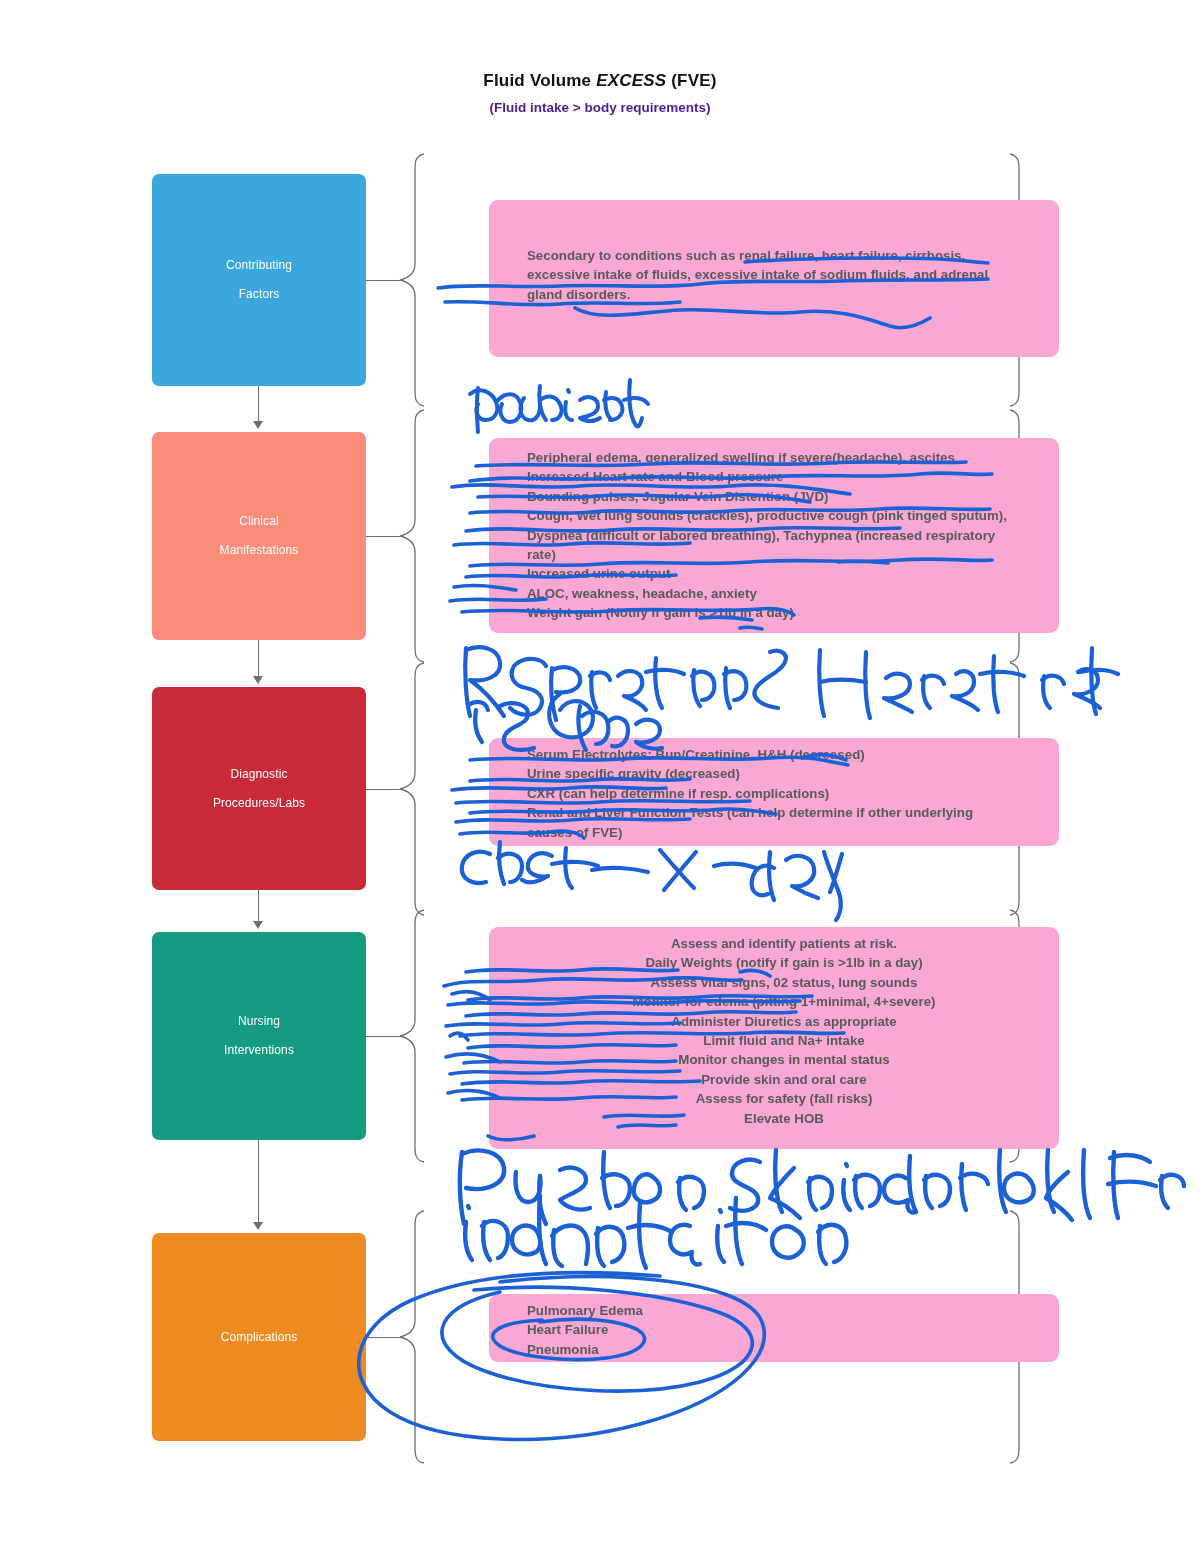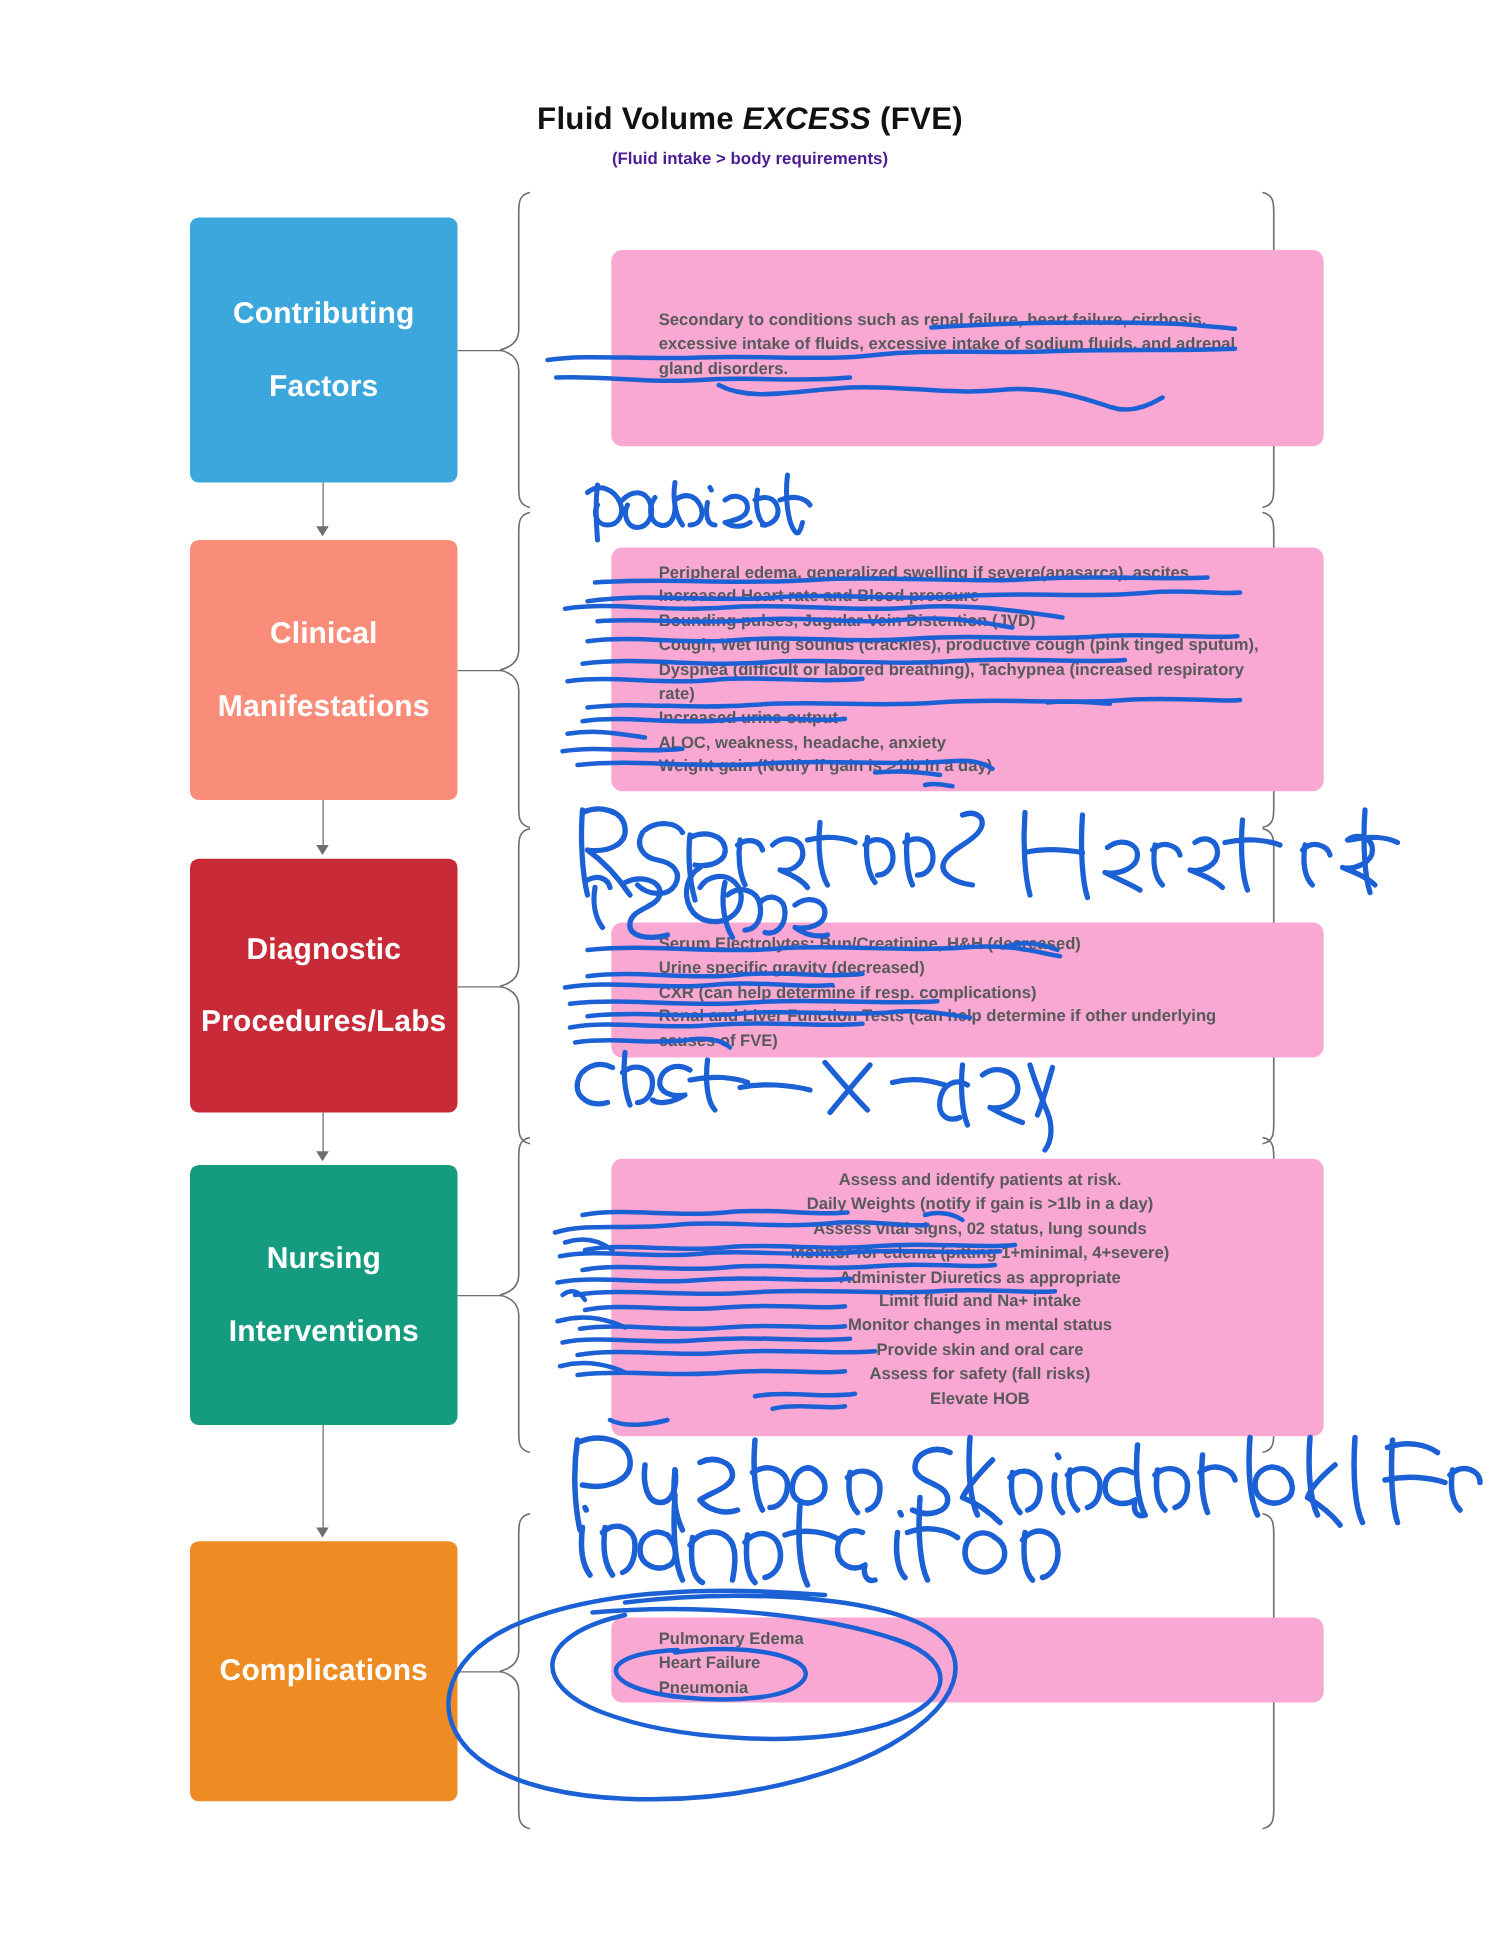--- a/index.html
+++ b/index.html
@@ -5,29 +5,29 @@
   html,body{margin:0;padding:0;background:#ffffff;}
   body{
     width:1200px;height:1553px;position:relative;overflow:hidden;
     font-family:"Liberation Sans","DejaVu Sans",sans-serif;
     color:#58595b;
   }
   .page{position:absolute;inset:0;}
 
   
   .title-wrap{position:absolute;left:0;top:72px;width:1200px;text-align:center;}
-  .title{font-size:25px;font-weight:bold;color:#111;letter-spacing:.2px;line-height:1.1;margin-top:10px;}
+  .title{font-size:17px;font-weight:bold;color:#111;letter-spacing:.2px;line-height:1.1;}
   .title .excess{font-style:italic;font-weight:bold;}
   .subtitle{margin-top:9px;font-size:13.5px;font-weight:bold;color:#4c1d95;}
 
   
   .cat{
     position:absolute;left:152px;width:214px;border-radius:7px;
     display:flex;align-items:center;justify-content:center;text-align:center;
-    color:#fff;font-weight:bold;font-size:24px;line-height:1.22;
+    color:#fff;font-weight:normal;font-size:12px;line-height:1.22;
     letter-spacing:.1px;
   }
   .cat span{display:block;padding:0 6px;}
 
   
   .vline{position:absolute;left:258px;width:1px;background:#6d6e71;}
   .arrow{position:absolute;left:253px;width:0;height:0;
     border-left:5px solid transparent;border-right:5px solid transparent;
     border-top:8px solid #6d6e71;}
   .hline{position:absolute;height:1px;background:#6d6e71;}
@@ -167,21 +167,21 @@
   </div>
 
   <div class="panel para" style="left:446px;top:200px;width:570px;height:157px;">
     <div class="lines" style="top:46px;width:500px;">
       <div>Secondary to conditions such as renal failure, heart failure, cirrhosis, excessive intake of fluids, excessive intake of sodium fluids, and adrenal gland disorders.</div>
     </div>
   </div>
 
   <div class="panel" style="left:446px;top:438px;width:570px;height:195px;">
     <div class="lines" style="top:10px;">
-      <div>Peripheral edema, generalized swelling if severe(anasarca), ascites</div>
+      <div>Peripheral edema, generalized swelling if severe(headache), ascites</div>
       <div>Increased Heart rate and Blood pressure</div>
       <div>Bounding pulses, Jugular Vein Distention (JVD)</div>
       <div>Cough, Wet lung sounds (crackles), productive cough (pink tinged sputum),</div>
       <div>Dyspnea (difficult or labored breathing), Tachypnea (increased respiratory</div>
       <div>rate)</div>
       <div>Increased urine output</div>
       <div>ALOC, weakness, headache, anxiety</div>
       <div>Weight gain  (Notify if gain is &gt;1lb  in a day)</div>
     </div>
   </div>

